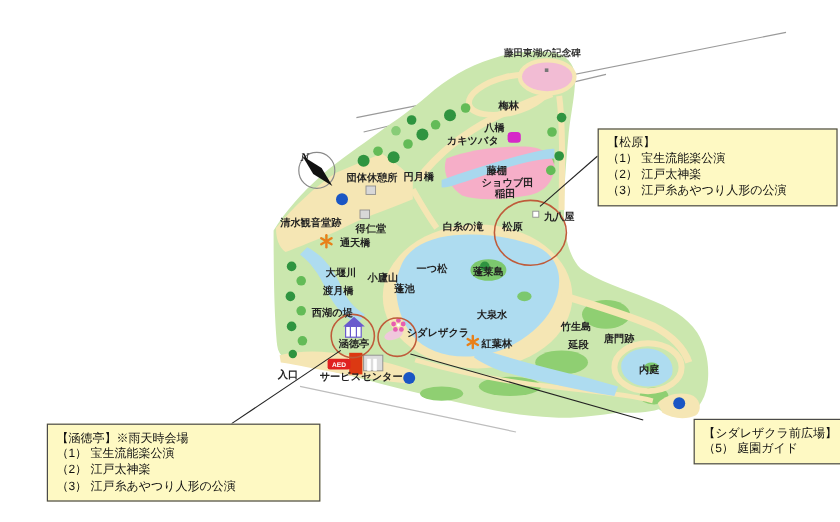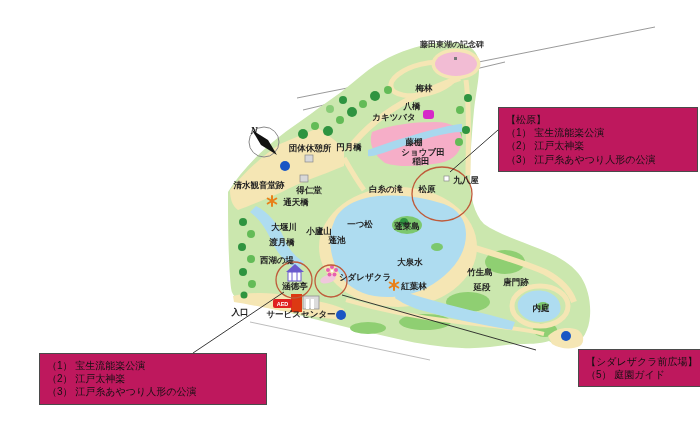--- a/index.html
+++ b/index.html
@@ -3,21 +3,21 @@
 <meta charset="utf-8">
 <style>
   html,body{margin:0;padding:0;background:#fff;width:700px;height:435px;overflow:hidden;
     font-family:"Liberation Sans",sans-serif;}
   #stage{position:relative;width:700px;height:435px;background:#fff;}
   svg{position:absolute;left:0;top:0;}
   .lbl{font:600 8.5px "Liberation Sans",sans-serif;fill:#222;text-anchor:middle;}
   .lbl-sm{font:600 8px "Liberation Sans",sans-serif;fill:#333;text-anchor:middle;}
   .aed-txt{font:700 5.5px "Liberation Sans",sans-serif;fill:#fff;text-anchor:middle;}
   .n-txt{font:italic 700 10px "Liberation Serif",serif;fill:#111;text-anchor:middle;}
-  .box{position:absolute;background:#be185d;border:1px solid #4a4a4a;color:#111;
+  .box{position:absolute;background:#fef9c3;border:1px solid #4a4a4a;color:#111;
     font-size:10px;line-height:13.2px;padding:5px 7px;white-space:nowrap;}
   .box-title{font-weight:400;}
 </style>
 </head>
 <body>
 
 <div id="stage">
 
 <svg width="700" height="435" viewBox="0 0 700 435">
 
@@ -225,20 +225,21 @@
 </svg>
 
 <div class="box" style="left:498px;top:107px;width:184px;">
   <div class="box-title">【松原】</div>
   <div>（1） 宝生流能楽公演</div>
   <div>（2） 江戸太神楽</div>
   <div>（3） 江戸糸あやつり人形の公演</div>
 </div>
 
 <div class="box" style="left:39px;top:353px;width:212px;">
+  <div class="box-title">【涵徳亭】※雨天時会場</div>
   <div>（1） 宝生流能楽公演</div>
   <div>（2） 江戸太神楽</div>
   <div>（3） 江戸糸あやつり人形の公演</div>
 </div>
 
 <div class="box" style="left:534px;top:349px;width:124px;margin-left:44px;">
   <div class="box-title">【シダレザクラ前広場】</div>
   <div>（5） 庭園ガイド</div>
 </div>
 

